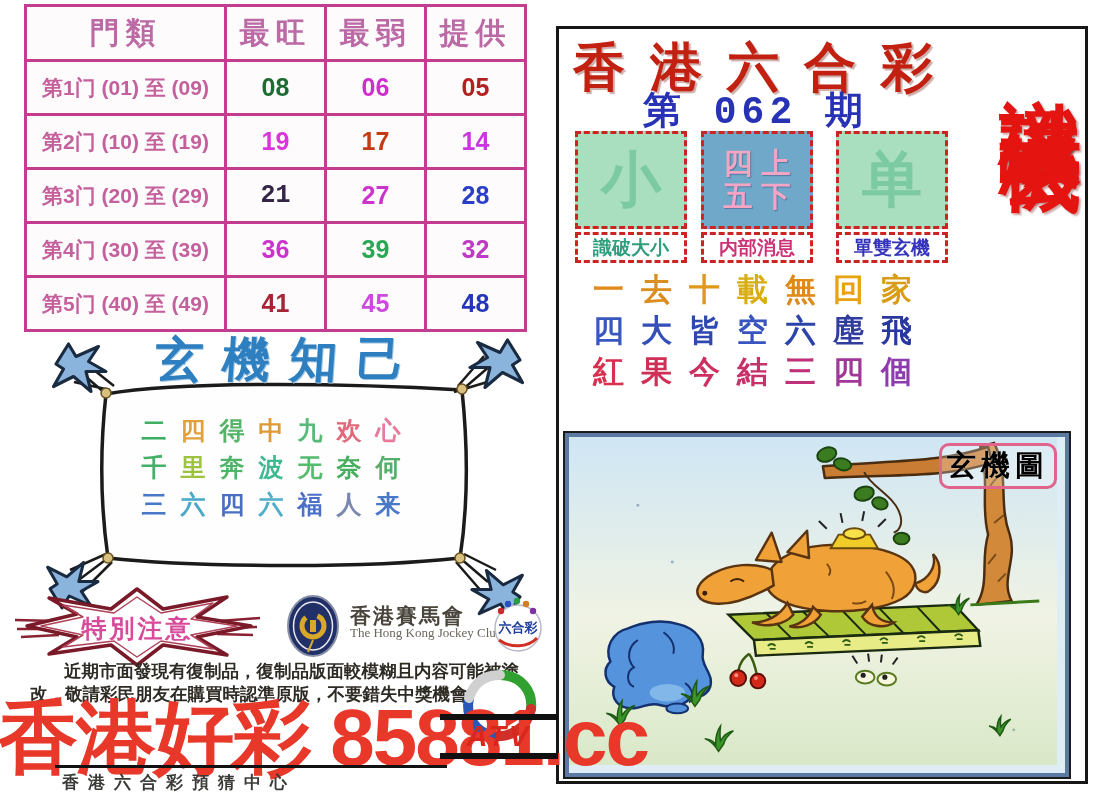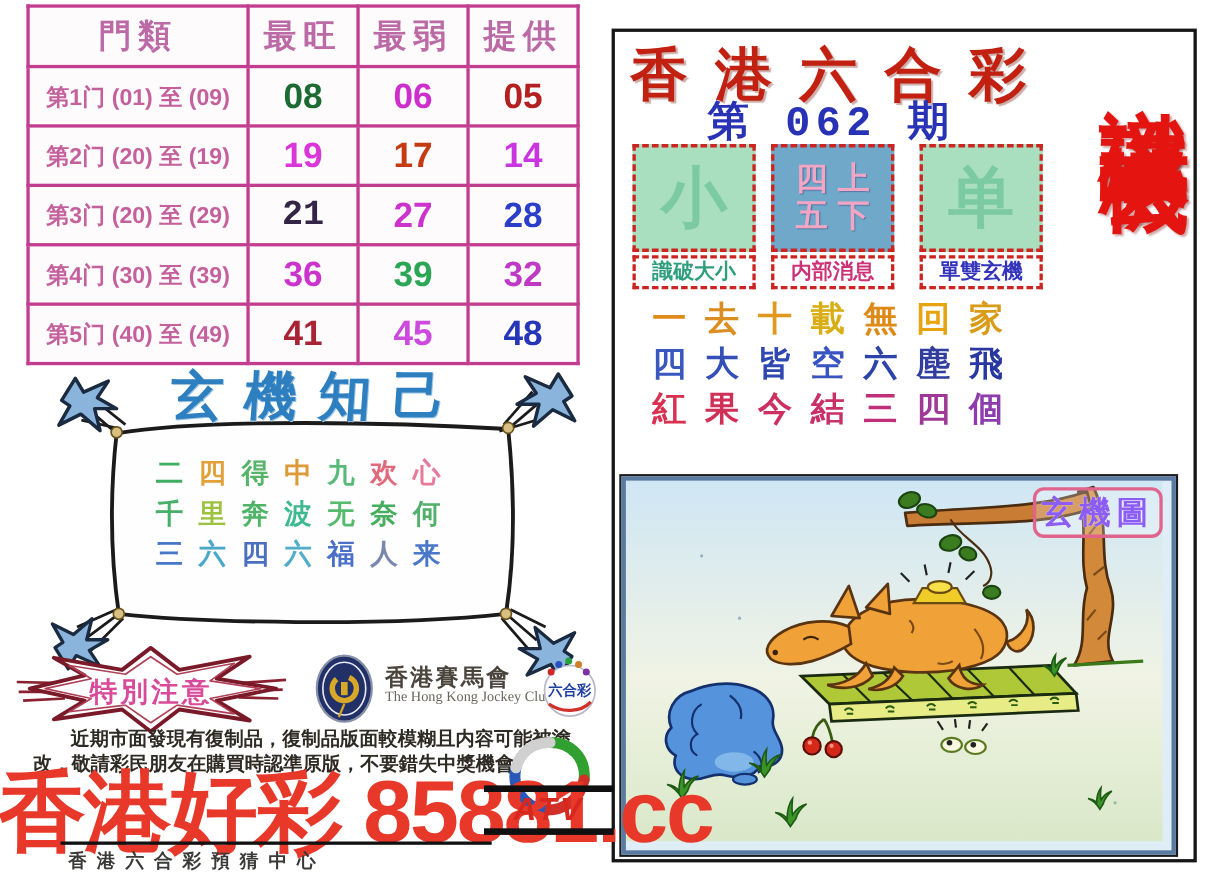--- a/index.html
+++ b/index.html
@@ -11,21 +11,21 @@
 
   
   .odds-table{
     position:absolute;left:24px;top:4px;width:500px;border-collapse:collapse;
     table-layout:fixed;background:#fdfbfc;
   }
   .odds-table th,.odds-table td{border:3px solid #c23d8f;text-align:center;overflow:hidden;}
   .odds-table th{height:50px;font-size:30px;font-weight:bold;color:#bb6aa5;letter-spacing:6px;}
   .odds-table td{height:49px;}
   .odds-table td.row-label{font-size:21px;font-weight:bold;color:#c4619c;}
-  .odds-table td.num{font-size:32px;font-weight:bold;}
+  .odds-table td.num{font-size:25px;font-weight:bold;}
 
   
   .banner-wrap{left:20px;top:330px;width:510px;height:292px;}
   .banner-svg{position:absolute;left:0;top:0;}
   .banner-title{
     position:absolute;left:135px;top:-2px;width:250px;display:flex;justify-content:space-between;
     font-family:"Liberation Serif","DejaVu Serif",serif;
     font-size:48px;font-weight:900;color:#2e7fc0;transform:skewX(-4deg);
     text-shadow:1px 1px 0 #9cc4e4;
   }
@@ -105,21 +105,21 @@
   .verse-line{height:41px;line-height:41px;font-size:31px;font-weight:bold;letter-spacing:17px;white-space:nowrap;}
 
   
   .cartoon{
     position:absolute;left:6px;top:404px;width:496px;height:336px;
     border:4px solid #5a7aa2;box-shadow:0 0 0 2px #1c1c1c;background:#dfeef6;
   }
   .cartoon svg{display:block;}
   .cartoon-label{
     position:absolute;top:6px;right:8px;border:3px solid #e0648c;border-radius:10px;
-    padding:0 5px;font-size:29px;font-weight:900;color:#8b5cf6;letter-spacing:5px;
+    padding:0 5px;font-size:29px;font-weight:900;color:#000000;letter-spacing:5px;
     background:rgba(255,255,255,0.25);text-shadow:0 0 1px #fff;
   }
 </style>
 </head>
 <body>
 
 <table class="odds-table">
   <colgroup>
       <col style="width:200px">
       <col style="width:100px">
@@ -135,21 +135,21 @@
       </tr>
     </thead>
   <tbody id="odds-body">
       <tr>
         <td class="row-label">第1门 (01) 至 (09)</td>
         <td class="num" style="color: rgb(29, 107, 51);">08</td>
         <td class="num" style="color: rgb(204, 47, 204);">06</td>
         <td class="num" style="color: rgb(179, 32, 32);">05</td>
       </tr>
       <tr>
-        <td class="row-label">第2门 (20) 至 (19)</td>
+        <td class="row-label">第2门 (10) 至 (19)</td>
         <td class="num" style="color: rgb(217, 53, 217);">19</td>
         <td class="num" style="color: rgb(196, 58, 18);">17</td>
         <td class="num" style="color: rgb(201, 54, 224);">14</td>
       </tr>
       <tr>
         <td class="row-label">第3门 (20) 至 (29)</td>
         <td class="num" style="color: rgb(52, 37, 71); font-family: Liberation Mono, monospace;">21</td>
         <td class="num" style="color: rgb(204, 51, 204);">27</td>
         <td class="num" style="color: rgb(42, 62, 200);">28</td>
       </tr>

